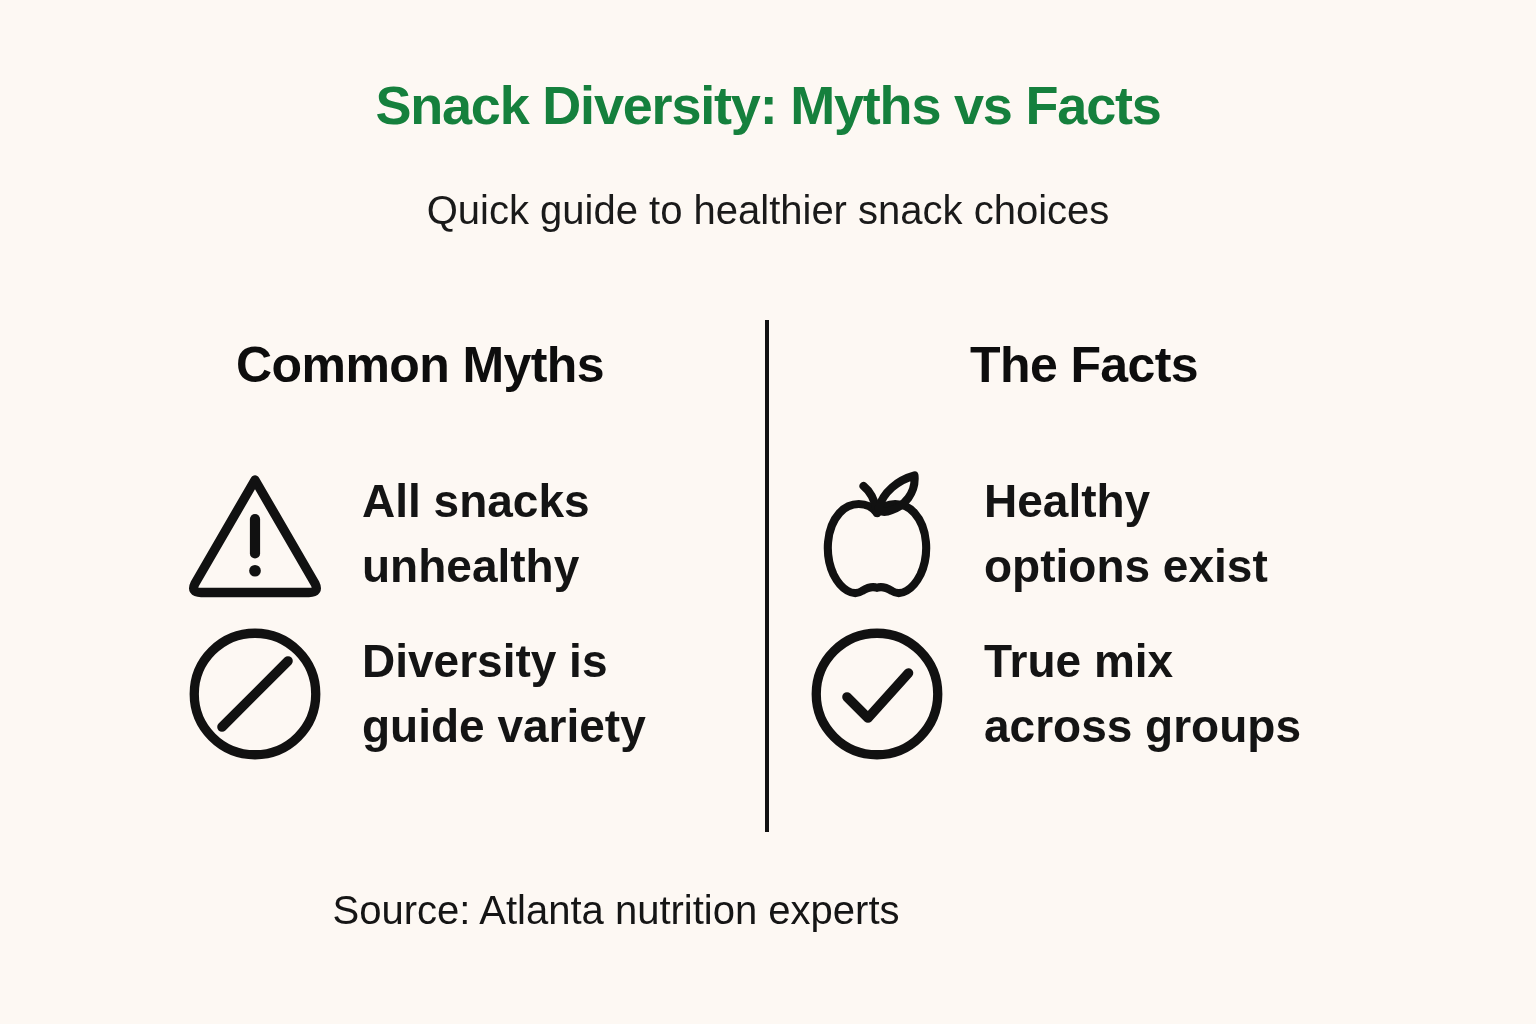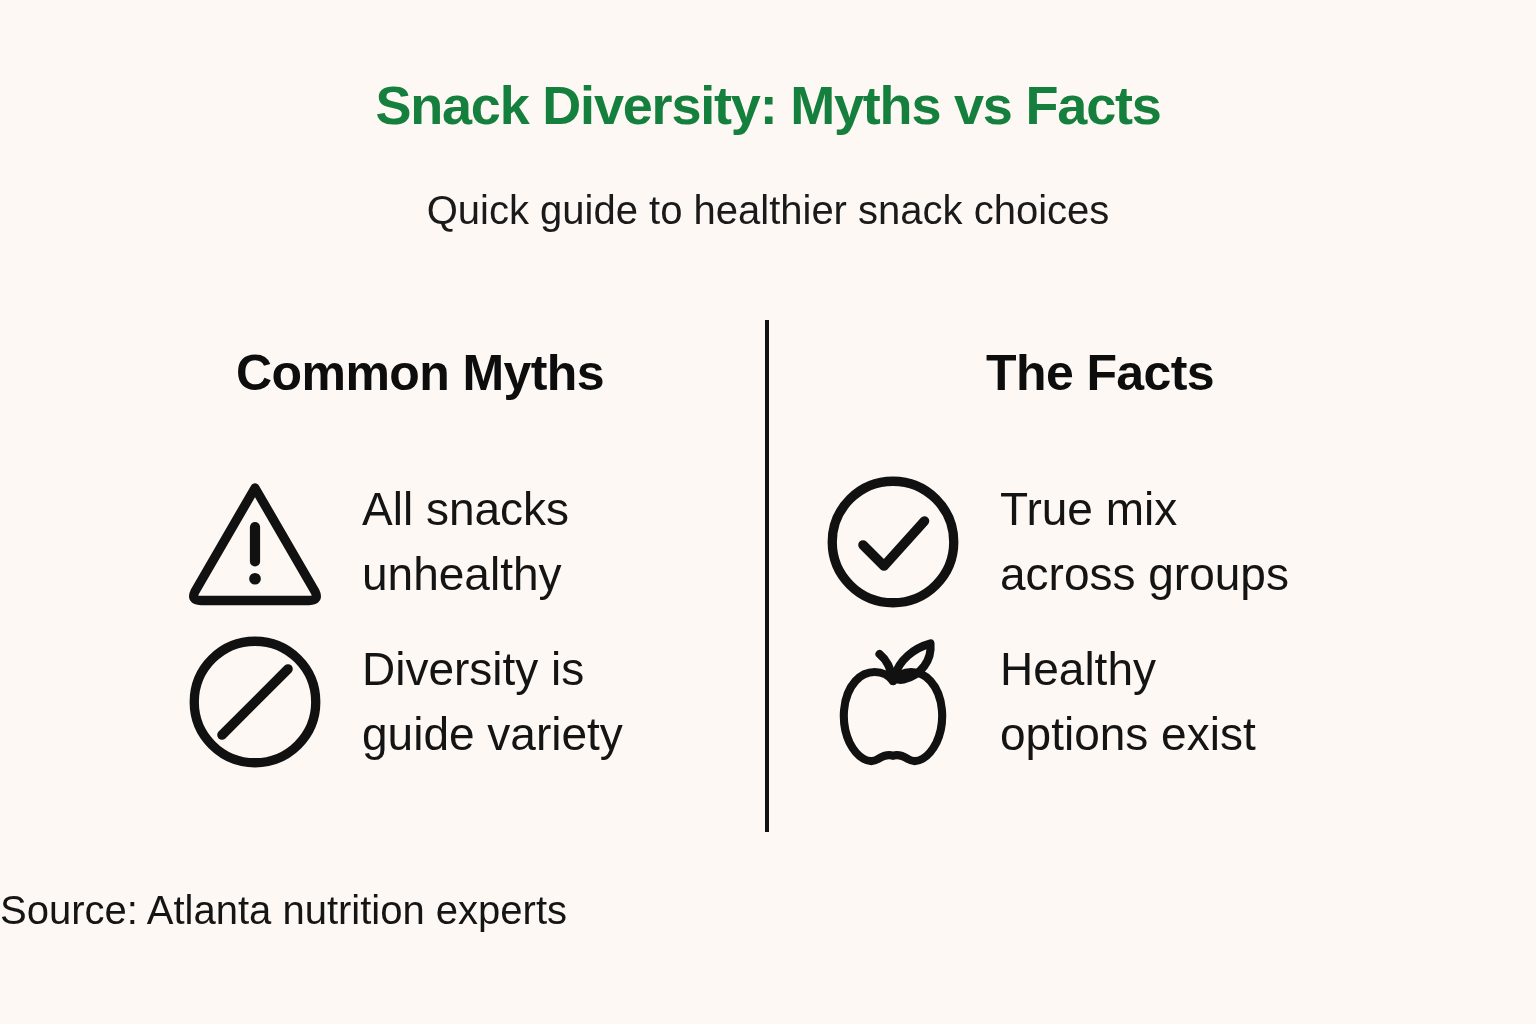--- a/index.html
+++ b/index.html
@@ -64,28 +64,28 @@
     height: 512px;
     background: #111111;
   }
 
   .col {
     position: absolute;
     top: 0;
     width: 700px;
   }
   .col-left  { left: 70px; }
-  .col-right { left: 740px; }
+  .col-right { left: 724px; }
 
   .col-title {
     font-size: 50px;
     font-weight: 700;
     letter-spacing: -0.6px;
     text-align: center;
-    margin: 14px;
+    margin: 6px;
     padding-top: 12px;
     color: #0d0d0d;
   }
   .col-left .col-title  { padding-left: 0px; }
   .col-right .col-title { padding-left: 20px; }
 
   .rows {
     margin-top: 60px;
   }
   .row {
@@ -106,31 +106,32 @@
     justify-content: center;
   }
   .icon-wrap svg {
     display: block;
     width: 150px;
     height: 150px;
   }
   .row-text {
     font-size: 46px;
     line-height: 1.42;
-    font-weight: 400;
+    font-weight: 700;
     color: #141414;
     white-space: pre-line;
   }
 
   
   .footer {
     position: absolute;
     left: 0;
     top: 888px;
     width: 1232px;
+    text-align: center;
     font-size: 40px;
     font-weight: 400;
     color: #151515;
   }
 </style>
 </head>
 <body>
 
 <div class="poster">
 
@@ -171,31 +172,20 @@
 guide variety</span>
         </div>
 
       </div>
     </div>
 
     <div class="col col-right">
       <h2 class="col-title">The Facts</h2>
 
       <div class="rows">
-
-        <div class="row">
-          <span class="icon-wrap">
-            <svg viewBox="0 0 100 100" fill="none" stroke="#111111" stroke-width="6.2" stroke-linecap="round" stroke-linejoin="round">
-              <circle cx="50" cy="50" r="40.5"></circle>
-              <polyline points="30,52 44,66 71,36" stroke-width="6.4"></polyline>
-            </svg>
-          </span>
-          <span class="row-text">True mix
-across groups</span>
-        </div>
 
         <div class="row">
           <span class="icon-wrap">
             <svg viewBox="0 0 100 100" fill="none" stroke="#111111" stroke-width="5.4" stroke-linecap="round" stroke-linejoin="round">
               <path d="M50 36
                        C44 28 32 28 25 36
                        C16 46 15 64 21 77
                        C26 87 34 92 40 88
                        C45 85 48 85 50 86
                        C52 85 55 85 60 88
@@ -203,20 +193,31 @@
                        C85 64 84 46 75 36
                        C68 28 56 28 50 36 Z"></path>
               <path d="M50 36 C49 29 46 22 41 18"></path>
               <path d="M51 33 C54 22 64 14 75 11 C76 22 69 32 57 35 C54 35.6 52 35 51 33 Z"></path>
             </svg>
           </span>
           <span class="row-text">Healthy
 options exist</span>
         </div>
 
+        <div class="row">
+          <span class="icon-wrap">
+            <svg viewBox="0 0 100 100" fill="none" stroke="#111111" stroke-width="6.2" stroke-linecap="round" stroke-linejoin="round">
+              <circle cx="50" cy="50" r="40.5"></circle>
+              <polyline points="30,52 44,66 71,36" stroke-width="6.4"></polyline>
+            </svg>
+          </span>
+          <span class="row-text">True mix
+across groups</span>
+        </div>
+
       </div>
     </div>
 
   </div>
 
   <div class="footer">Source: Atlanta nutrition experts</div>
 
 </div>
 
 </body></html>

